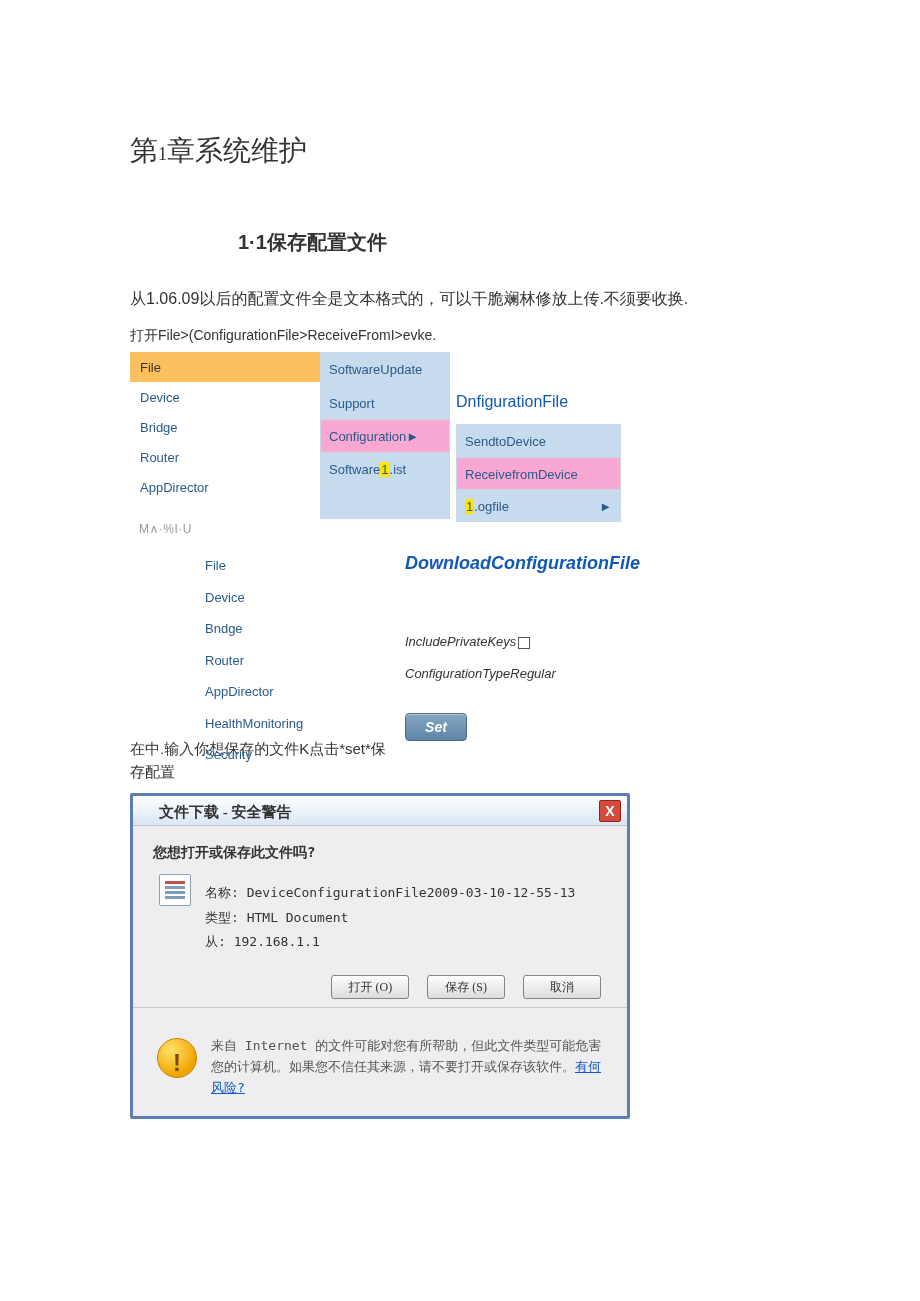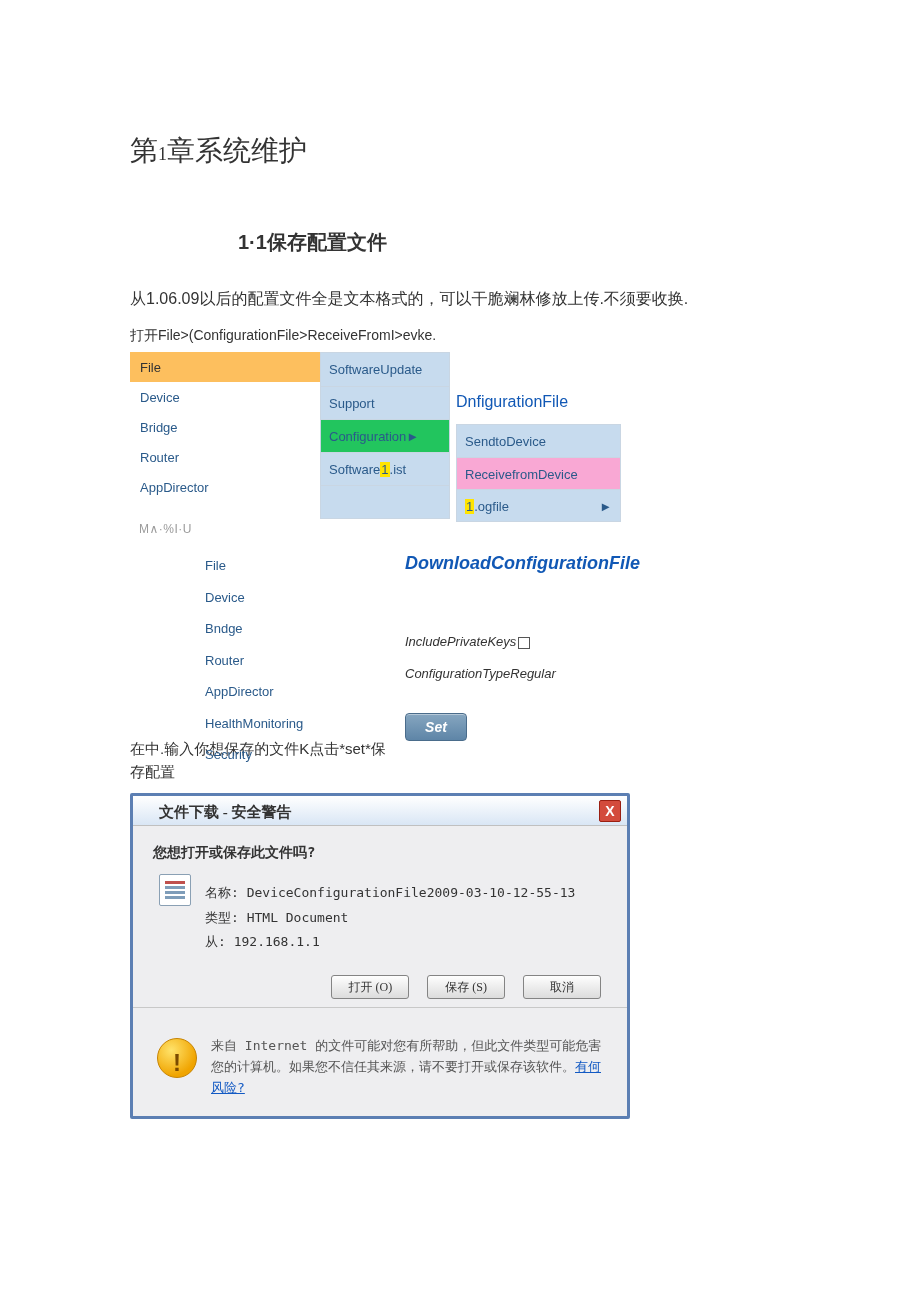--- a/index.html
+++ b/index.html
@@ -50,21 +50,21 @@
 
   .colB {
     position: absolute; left: 190px; top: 0; width: 130px;
     border: 1px solid #c9d6e3;
   }
   .colB .cell {
     height: 33px; padding: 7px 8px; font-size: 13px;
     background: #c7dbee; color:#2a5a8a;
   }
   .colB .cell + .cell { border-top:1px solid #c9d6e3; }
-  .colB .cfg-hl { background: #22c55e; color:#2a5a8a; }
+  .colB .cfg-hl { background: #f9a8d4; color:#2a5a8a; }
   .lhl { background:#ffe400; padding:0 1px; }
 
   .colC-head {
     position: absolute; left:326px; top:2px;
     color:#1158b5; font-weight:400; font-size:16px;margin-top:36px;
   }
   .colC {
     position: absolute; left: 326px; top: 72px; width: 165px;
     border:1px solid #c9d6e3;
   }

